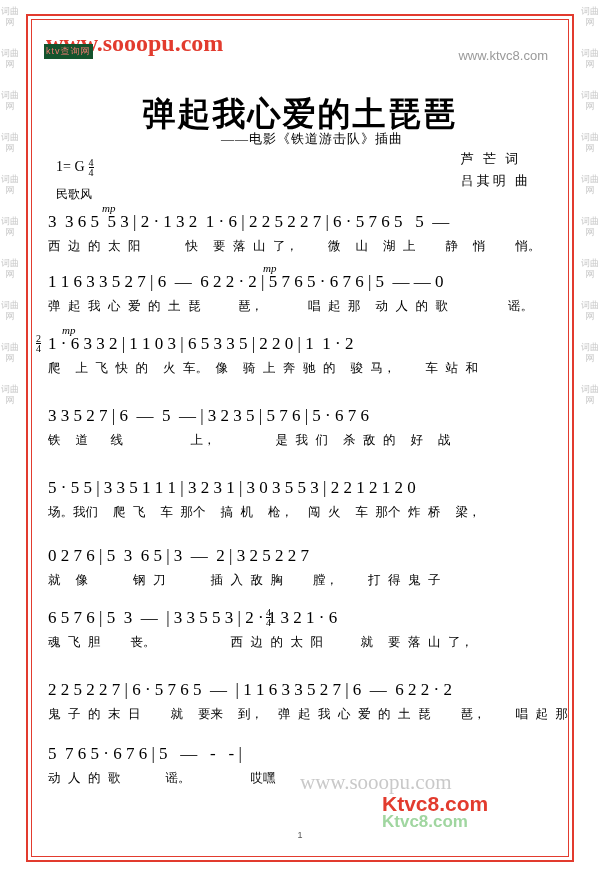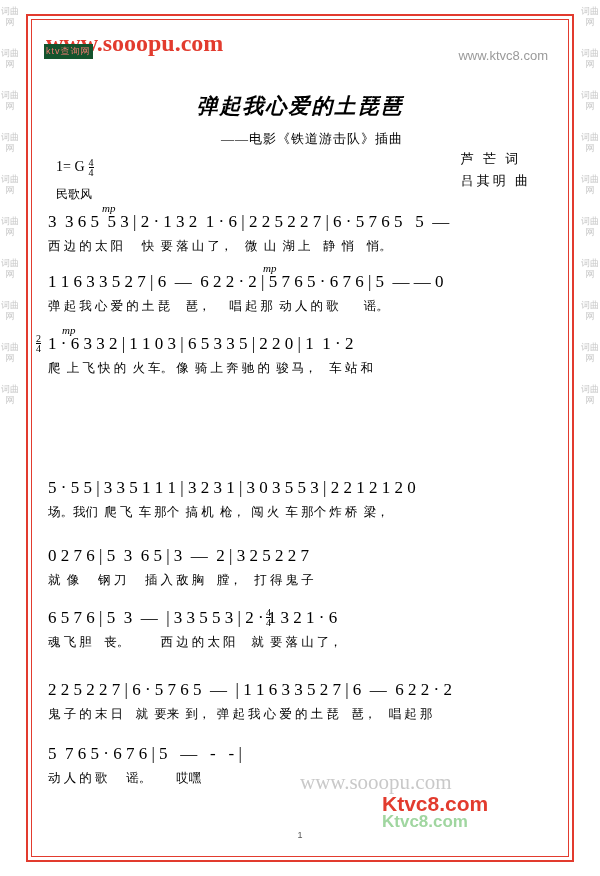--- a/index.html
+++ b/index.html
@@ -87,25 +87,24 @@
     color: #ef7c72;
     background: #14532d;
     padding: 1px 2px;
     letter-spacing: 1px;
   }
   .title {
     position: absolute;
     top: 92px;
     left: 0; right: 0;
     text-align: center;
-    font-size: 21px;
+    font-size: 33px;
     font-weight: bold;
     color: #000;
     letter-spacing: 2px;
-    font-style: italic;
   }
   .subtitle {
     position: absolute;
     top: 130px;
     left: 0; right: 0;
     text-align: center;
     font-size: 13px;
     color: #000;
     letter-spacing: 1px;
     margin-left: 24px;
@@ -152,21 +151,21 @@
   }
   .notes {
     font-family: "Liberation Serif", serif;
     font-size: 17px;
     color: #000;
     letter-spacing: 0px;
     white-space: pre;
     height: 26px;
   }
   .lyrics {
-    font-family: Liberation Serif, serif;
+    font-family: Liberation Mono, monospace;
     font-size: 12.5px;
     color: #000;
     white-space: pre;
     height: 20px;
     letter-spacing: 0px;
   }
   .mp-mark {
     position: absolute;
     font-style: italic;
     font-family: "Liberation Serif", serif;
@@ -288,20 +287,24 @@
   <div class="sys" style="top:334px;">
     <span class="meter" style="left:-12px; top:0px;">
         <span class="num">2</span>
         <span class="den">4</span>
       </span>
     <span class="mp-mark" style="left:14px; top:-10px;">mp</span>
     <div class="notes">1 · 6 3 3 2 | 1 1 0 3 | 6 5 3 3 5 | 2 2 0 | 1  1 · 2</div>
     <div class="lyrics">爬  上 飞 快 的  火 车。 像  骑 上 奔 驰 的  骏 马，    车 站 和</div>
   </div>
 
+  <div class="sys" style="top:406px;">
+    <div class="notes">3 3 5 2 7 | 6  —  5  — | 3 2 3 5 | 5 7 6 | 5 · 6 7 6</div>
+    <div class="lyrics">铁  道   线         上，        是 我 们  杀 敌 的  好  战</div>
+  </div>
 
   <div class="sys" style="top:478px;">
     <div class="notes">5 · 5 5 | 3 3 5 1 1 1 | 3 2 3 1 | 3 0 3 5 5 3 | 2 2 1 2 1 2 0</div>
     <div class="lyrics">场。我们  爬 飞  车 那个  搞 机  枪，  闯 火  车 那个 炸 桥  梁，</div>
   </div>
 
   <div class="sys" style="top:546px;">
     <div class="notes">0 2 7 6 | 5  3  6 5 | 3  —  2 | 3 2 5 2 2 7</div>
     <div class="lyrics">就  像      钢 刀      插 入 敌 胸    膛，    打 得 鬼 子</div>
   </div>

